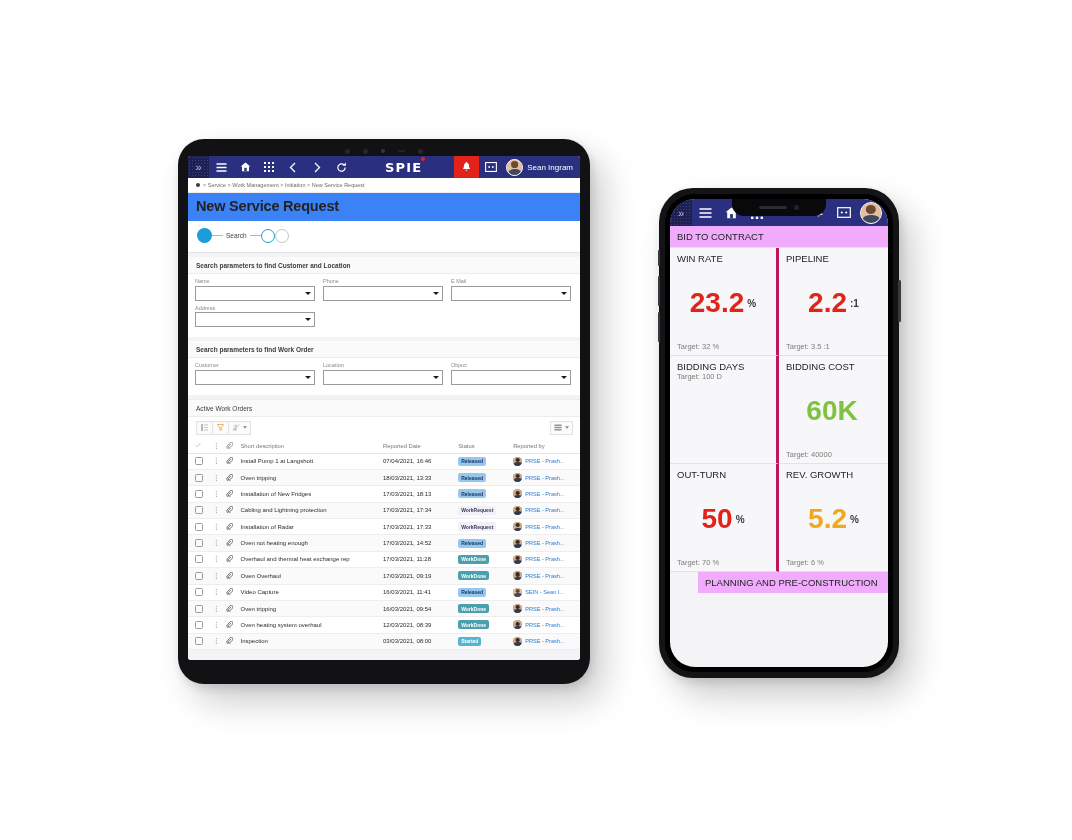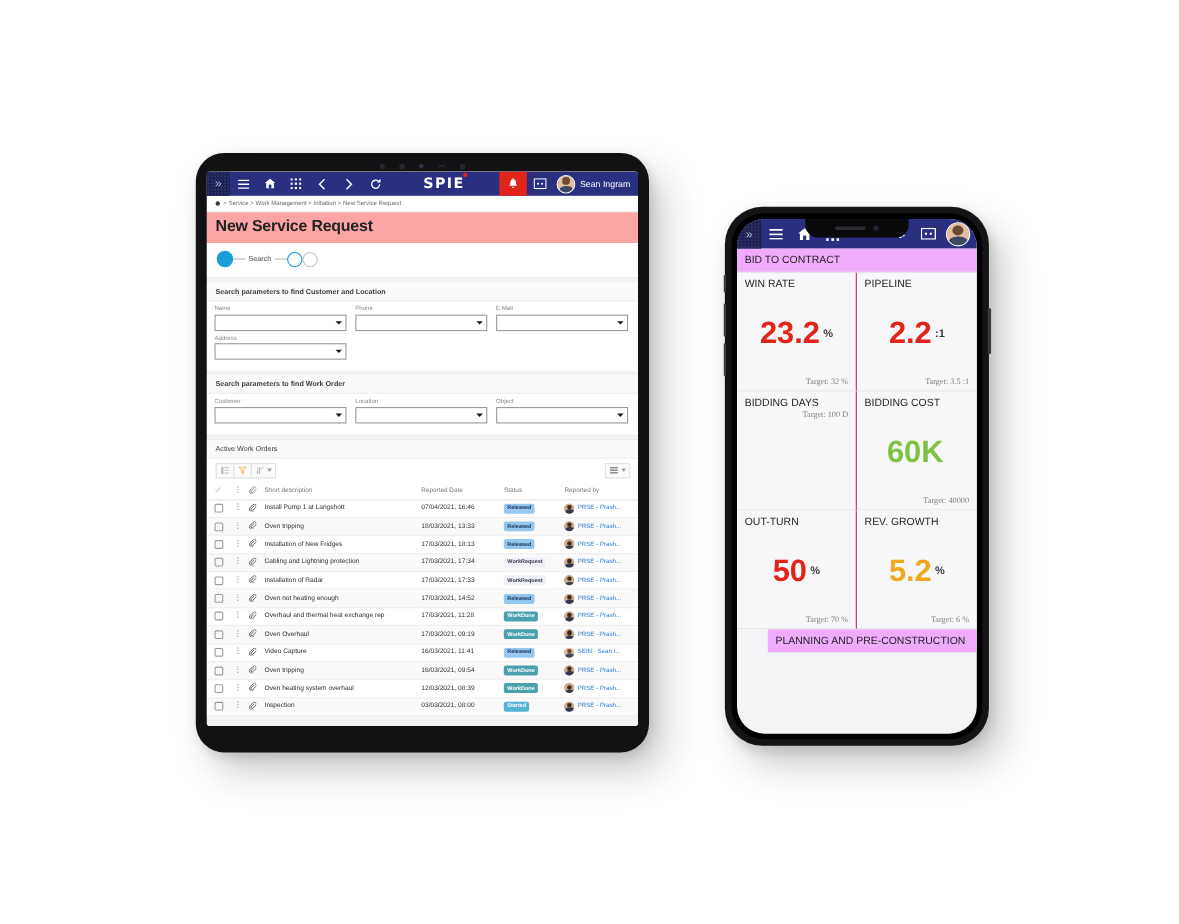--- a/index.html
+++ b/index.html
@@ -73,21 +73,21 @@
   }
   .t-user .uname{font-size:8px;color:#fff;white-space:nowrap;}
 
   .t-crumb{
     height:14px;background:#fff;display:flex;align-items:center;gap:3px;
     padding:0 8px;font-size:5.5px;color:#6a6a6a;border-bottom:1px solid #ededed;
   }
   .t-crumb .home{width:4px;height:4px;border-radius:50%;background:#3c3c3c;display:inline-block;}
   .t-title{
     padding:5px 8px 7px;font-size:14.5px;font-weight:700;color:#222;
-    background:#fca5a5;letter-spacing:-0.2px;
+    background:#3b82f6;letter-spacing:-0.2px;
   }
   .t-body{background:#f3f3f5;height:100%;}
 
   .t-stepwrap{background:#fff;padding:7px 9px 9px;border-bottom:1px solid #e6e6e8;}
   .t-step{display:flex;align-items:center;}
   .t-step .big{width:15px;height:15px;border-radius:50%;background:#1a9dd9;}
   .t-step .bar{width:11px;height:1.5px;background:#b6b6b6;}
   .t-step .lbl{font-size:6.5px;color:#3f3f3f;padding:0 3px;}
   .t-step .ring{width:12px;height:12px;border-radius:50%;border:1.6px solid #1a9dd9;background:#fff;}
   .t-step .ring.grey{border-color:#c6c6c6;}
@@ -215,29 +215,29 @@
     border:1px solid #fff;margin-right:6px;margin-left:3px;flex:none;background:#c9a98b;
   }
 
   .p-sect{
     font-size:9.5px;color:#232323;padding:5px 7px;background:#f0abfc;
     border-bottom:1px solid #e3e3e6;
   }
   .kpi-grid{display:flex;flex-wrap:wrap;}
   .kpi{
     width:50%;box-sizing:border-box;height:108px;background:#f7f7f9;
-    border-right:1px solid #be185d;border-bottom:1px solid #e3e3e6;
+    border-right:3px solid #be185d;border-bottom:1px solid #e3e3e6;
     padding:5px 7px 4px;display:flex;flex-direction:column;
   }
   .kpi:nth-child(2n){border-right:none;}
   .kpi .k-title{font-size:9.5px;color:#232323;}
   .kpi .k-mid{flex:1;display:flex;align-items:center;justify-content:center;}
   .kpi .k-val{font-size:28px;font-weight:700;line-height:1;}
   .kpi .k-unit{font-size:10px;font-weight:700;color:#3b3b3b;margin-left:3px;}
-  .kpi .k-target{font-size:7.5px;color:#7d7d7d;text-align:right;font-family:Liberation Serif, serif;}
+  .kpi .k-target{font-size:7.5px;color:#7d7d7d;}
 </style>
 </head>
 <body>
 
 <div class="stage">
 
   <div class="tablet">
     <div class="tablet-sensors">
       <i></i>
       <i></i>

